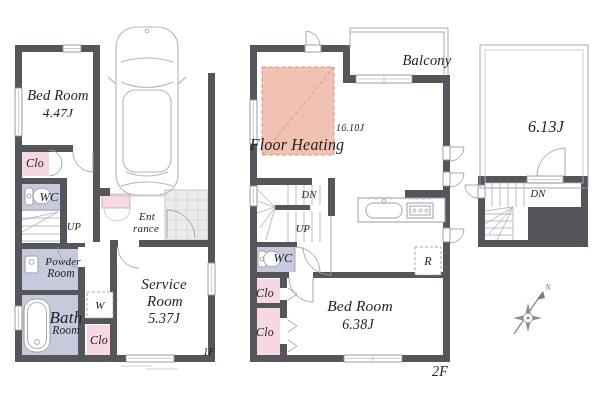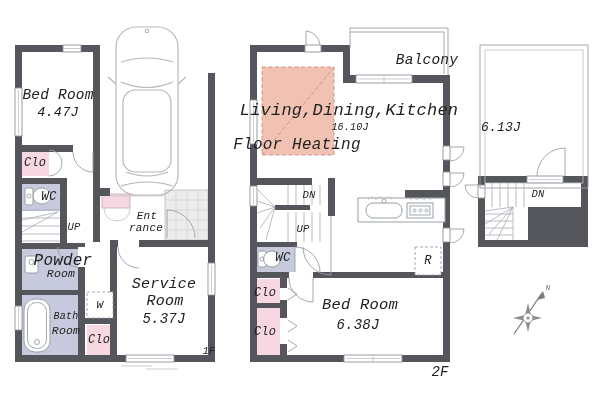--- a/index.html
+++ b/index.html
@@ -19,21 +19,21 @@
   .car    { fill:none; stroke:#b5b5b5; stroke-width:1.1; }
 
   .f-pink { fill:var(--closet-pink,#f7d7e2); }
   .f-lav  { fill:var(--sanitary-lavender,#c7c9dd); }
   .f-tile { fill:var(--tile,#ececec); }
   .f-heat { fill:var(--floor-heating,#f1c2b1); stroke:var(--floor-heating-line,#cf8d7a);
             stroke-width:0.9; stroke-dasharray:4 2.5; }
   .heatline { fill:none; stroke:var(--floor-heating-line,#cf8d7a); stroke-width:0.9; stroke-dasharray:4 2.5; }
 
   .lbl { position:absolute; transform:translate(-50%,-50%); font-style:italic;
-         color:var(--text,#222); white-space:nowrap; line-height:1; letter-spacing:0.2px;font-family:Liberation Mono, monospace; }
+         color:var(--text,#222); white-space:nowrap; line-height:1; letter-spacing:0.2px; }
   .n-lbl { color:#777; }
 </style>
 </head>
 <body>
 
 <div class="stage" style="--wall: #55565c; --closet-pink: #f7d7e2; --sanitary-lavender: #c7c9dd; --floor-heating: #f1c2b1; --floor-heating-line: #cf8d7a; --tile: #ececec; --text: #222222;">
 <svg width="600" height="401" viewBox="0 0 600 401">
 
   <g>
     <rect class="f-pink" x="22" y="150" width="27" height="26"></rect>
@@ -219,43 +219,42 @@
     <circle cx="528" cy="318" r="5" fill="#ffffff" stroke="#8d8d8d" stroke-width="1"></circle>
     <circle cx="528" cy="318" r="1.6" fill="#8d8d8d"></circle>
   </g>
 </svg>
 
   <div class="lbl" style="left:58px;top:95px;font-size:14.5px">Bed Room</div>
   <div class="lbl" style="left:58px;top:113px;font-size:13.5px">4.47J</div>
   <div class="lbl" style="left:35px;top:163px;font-size:12px">Clo</div>
   <div class="lbl" style="left:49px;top:197px;font-size:12.5px">WC</div>
   <div class="lbl" style="left:74px;top:227px;font-size:10.5px">UP</div>
-  <div class="lbl" style="left:63px;top:261px;font-size:16px">Powder</div>
+  <div class="lbl" style="left:63px;top:261px;font-size:11px">Powder</div>
   <div class="lbl" style="left:61px;top:274px;font-size:11.5px">Room</div>
-  <div class="lbl" style="left:66px;top:317px;font-size:10px">Bath</div>
+  <div class="lbl" style="left:66px;top:317px;font-size:17px">Bath</div>
   <div class="lbl" style="left:66px;top:331px;font-size:11.5px">Room</div>
   <div class="lbl" style="left:100px;top:305px;font-size:11px">W</div>
   <div class="lbl" style="left:99px;top:340px;font-size:12px">Clo</div>
   <div class="lbl" style="left:164px;top:284px;font-size:15px">Service</div>
   <div class="lbl" style="left:165px;top:301px;font-size:15px">Room</div>
   <div class="lbl" style="left:164px;top:319px;font-size:14px">5.37J</div>
   <div class="lbl" style="left:147px;top:216px;font-size:11px">Ent</div>
   <div class="lbl" style="left:146px;top:228px;font-size:11px">rance</div>
   <div class="lbl" style="left:209px;top:352px;font-size:10px">1F</div>
 
   <div class="lbl" style="left:427px;top:60px;font-size:14.5px">Balcony</div>
-  <div class="lbl" style="left:349px;top:110px;font-size:17px">Living,Dining,Kitchen</div>
   <div class="lbl" style="left:350px;top:128px;font-size:10px">16.10J</div>
   <div class="lbl" style="left:297px;top:145px;font-size:16px">Floor Heating</div>
   <div class="lbl" style="left:309px;top:195px;font-size:10.5px">DN</div>
   <div class="lbl" style="left:303px;top:229px;font-size:10.5px">UP</div>
   <div class="lbl" style="left:283px;top:258px;font-size:12.5px">WC</div>
   <div class="lbl" style="left:265px;top:293px;font-size:12px">Clo</div>
   <div class="lbl" style="left:265px;top:332px;font-size:12px">Clo</div>
   <div class="lbl" style="left:360px;top:306px;font-size:15.5px">Bed Room</div>
   <div class="lbl" style="left:358px;top:325px;font-size:14px">6.38J</div>
   <div class="lbl" style="left:428px;top:261px;font-size:12px">R</div>
   <div class="lbl" style="left:440px;top:372px;font-size:14px">2F</div>
 
-  <div class="lbl" style="left:501px;top:127px;font-size:13px">6.13J</div>
+  <div class="lbl" style="left:546px;top:127px;font-size:16px">6.13J</div>
   <div class="lbl" style="left:538px;top:194px;font-size:10.5px">DN</div>
   <div class="lbl n-lbl" style="left:548px;top:288px;font-size:8px">N</div>
 </div>
 
 </body></html>

